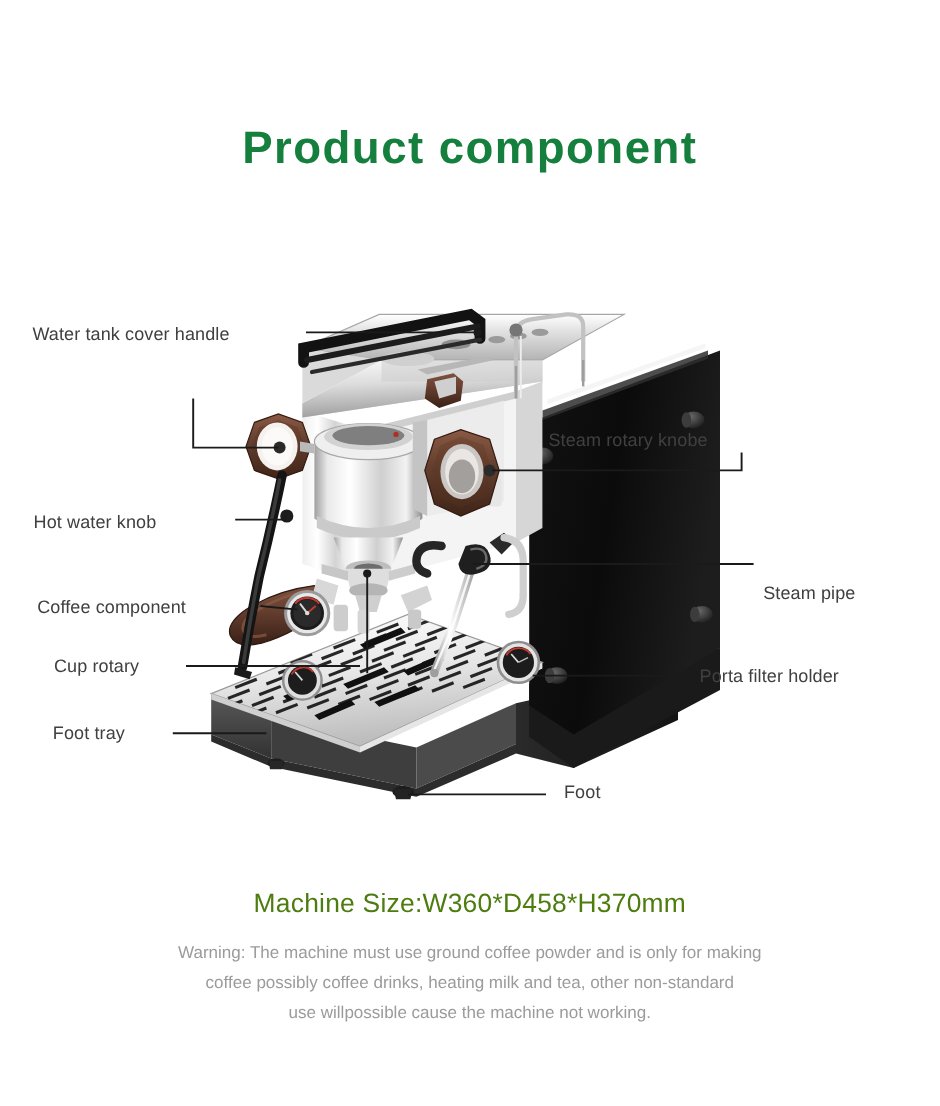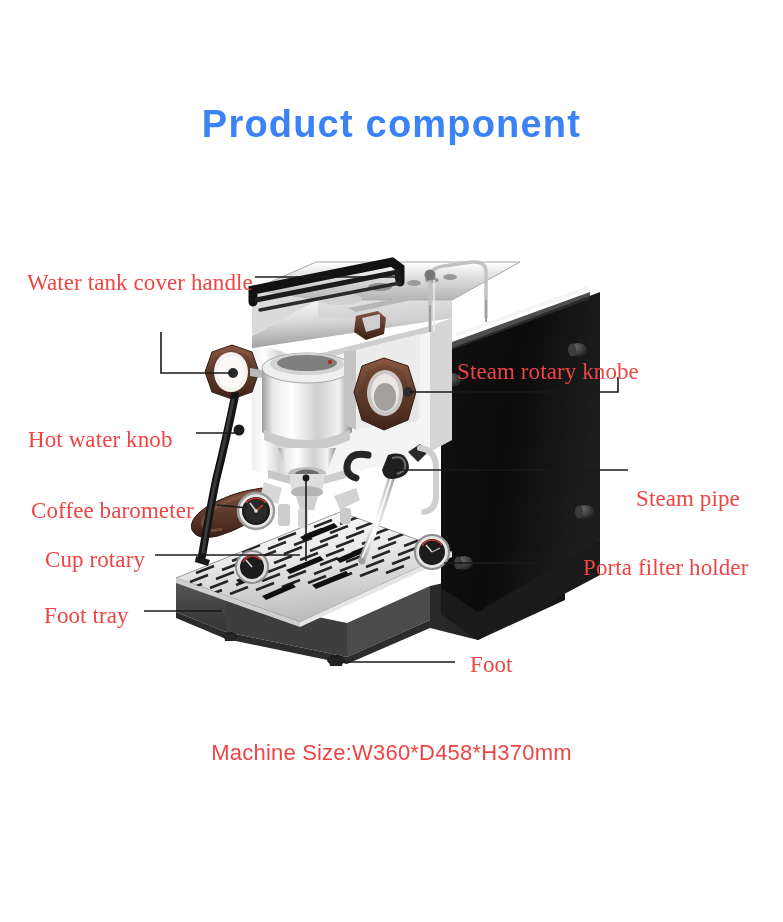--- a/index.html
+++ b/index.html
@@ -20,56 +20,55 @@
 
   
   #title {
     position: absolute;
     left: 0; top: 103px;
     width: 783px;
     text-align: center;
     font-size: 38px;
     font-weight: bold;
     letter-spacing: 1.2px;
-    color: #3b82f6;
+    color: #15803d;
     white-space: nowrap;
   }
 
   
   #stage {
     position: absolute;
     left: 0; top: 0;
     width: 783px; height: 922px;
   }
   #svg-layer {
     position: absolute;
     left: 0; top: 0;
     width: 783px; height: 922px;
     pointer-events: none;
   }
 
   
   .label {
     position: absolute;
-    font-size: 23px;
-    color: #ef4444;
+    font-size: 15px;
+    color: #404040;
     white-space: nowrap;
     line-height: 1;
     letter-spacing: 0.1px;
-    font-family: Liberation Serif, serif;
   }
   .label.r { text-align: left; }
 
   
   #size-line {
     position: absolute;
     left: 0; top: 740px;
     width: 783px; text-align: center;
     font-size: 22px;
-    color: #ef4444;
+    color: #4d7c0f;
     letter-spacing: 0.2px;
     white-space: nowrap;
   }
   #warning {
     position: absolute;
     left: 91px; top: 782px;
     width: 601px;
     text-align: center;
     font-size: 14.2px;
     line-height: 25px;
@@ -500,25 +499,30 @@
         <path d="M306,561 L306,478"></path>
       </g>
       <g fill="#1a1a1a">
         <circle cx="398" cy="277" r="3.4"></circle>
         <circle cx="306" cy="478" r="3.4"></circle>
       </g>
     </svg>
 
     <div class="label" style="left:27px; top:271px;">Water tank cover handle</div>
     <div class="label" style="left:28px; top:428px;">Hot water knob</div>
-    <div class="label" style="left:31px; top:499px;">Coffee barometer</div>
+    <div class="label" style="left:31px; top:499px;">Coffee component</div>
     <div class="label" style="left:45px; top:548px;">Cup rotary</div>
     <div class="label" style="left:44px; top:604px;">Foot tray</div>
 
     <div class="label r" style="left:457px; top:360px;">Steam rotary knobe</div>
     <div class="label r" style="left:636px; top:463px;margin-top:24px;">Steam pipe</div>
     <div class="label r" style="left:583px; top:556px;">Porta filter holder</div>
     <div class="label r" style="left:470px; top:653px;">Foot</div>
   </div>
 
   <div id="size-line">Machine Size:W360*D458*H370mm</div>
+  <div id="warning">
+    <div>Warning: The machine must use ground coffee powder and is only for making</div>
+    <div>coffee possibly coffee drinks, heating milk and tea, other non-standard</div>
+    <div>use willpossible cause the machine not working.</div>
+  </div>
 
 </div>
 
 </body></html>

